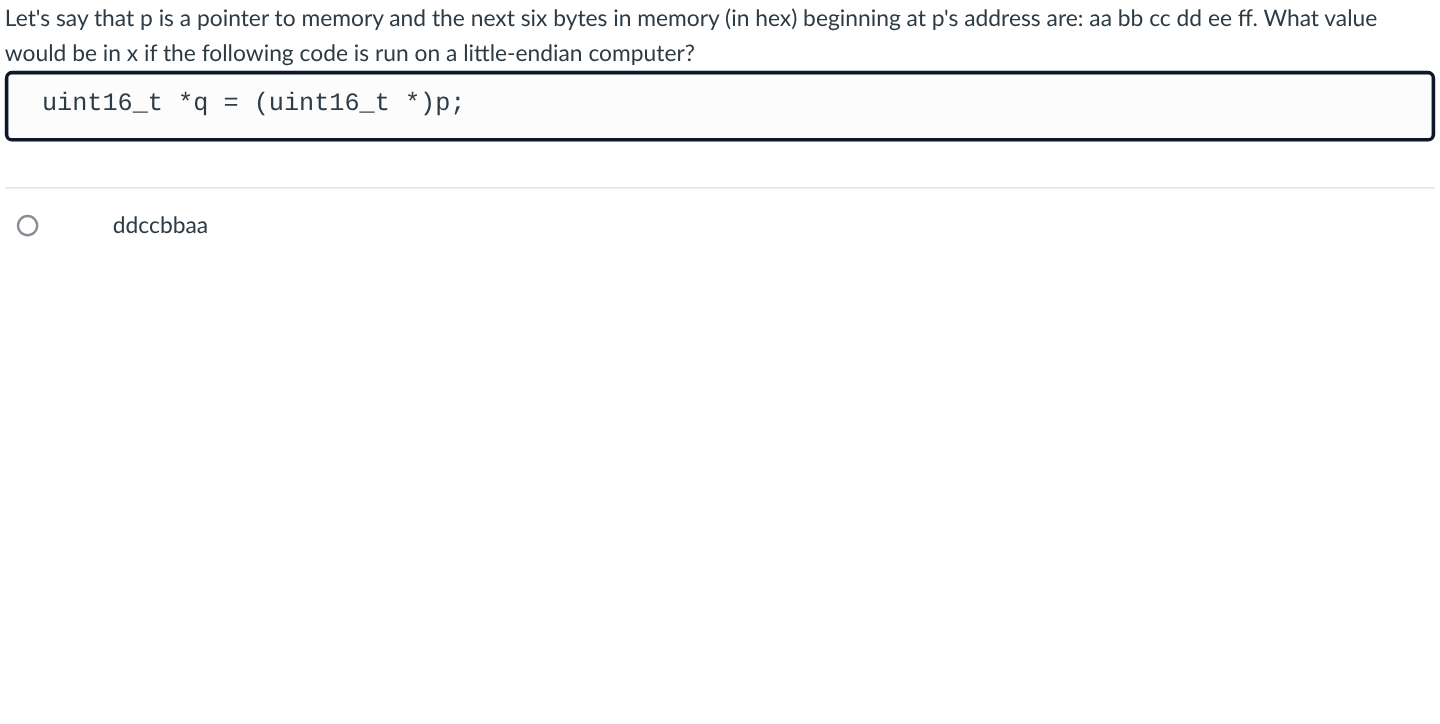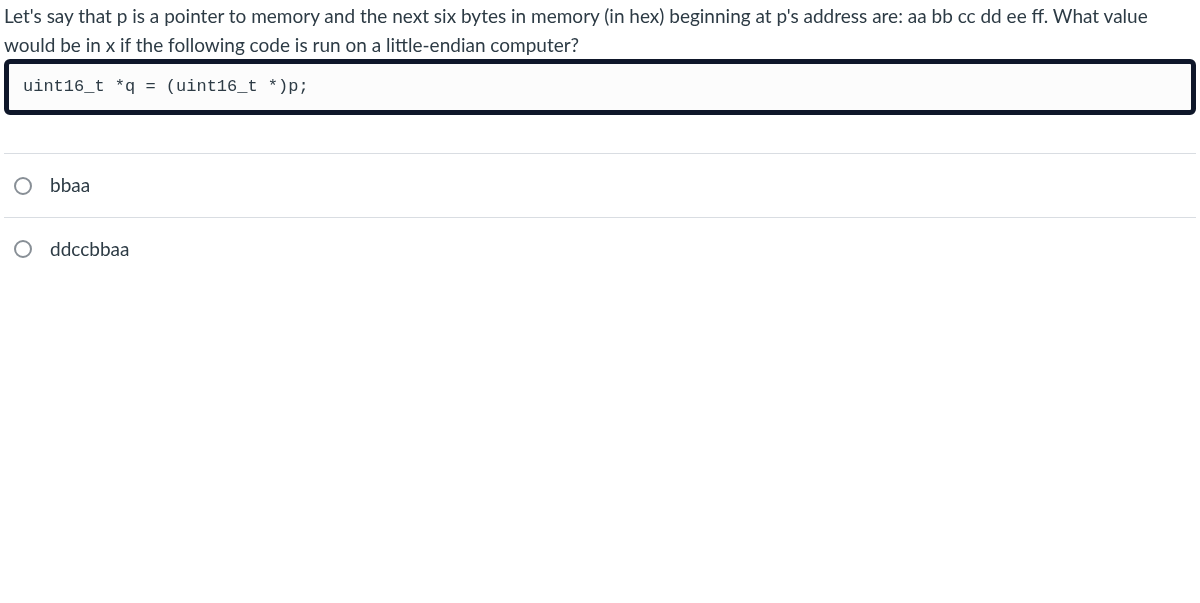--- a/index.html
+++ b/index.html
@@ -12,41 +12,42 @@
       font-size: 19px;
       color: #2d3b45;
       line-height: 1.5;
       padding: 2px 4px;
       background: #fff;
     }
     .question-text {
       color: #2d3b45;
     }
     .code-block {
-      border: 5px solid #0f172a;
+      border: 3px solid #0f172a;
       border-radius: 6px;
-      padding: 10px 14px;
+      padding: 10px 28px;
       font-family: 'Menlo', 'Consolas', 'Courier New', monospace;
-      font-size: 17px;
+      font-size: 21px;
       background: #fcfcfc;
       margin-bottom: 38px;
       line-height: 1.55;
       color: #2d3b45;
     }
     .options {
       border-top: 1px solid #d9dde2;
     }
     .option {
       display: flex;
       align-items: center;
       padding: 17px 6px 17px 10px;
       border-bottom: 1px solid #d9dde2;
     }
     .option:last-child {
       border-bottom: none;
+      gap: 44px;
     }
     .radio {
       width: 18px;
       height: 18px;
       border: 2px solid #888f96;
       border-radius: 50%;
       margin-right: 18px;
       flex-shrink: 0;
       background: #fff;
     }
@@ -60,19 +61,15 @@
 
 <div class="question-text">Let's say that p is a pointer to memory and the next six bytes in memory (in hex) beginning at p's address are: aa bb cc dd ee ff. What value would be in x if the following code is run on a little-endian computer?</div>
 
 <div class="code-block">
   <div>uint16_t *q = (uint16_t *)p;</div>
 </div>
 
 <div class="options">
   <div class="option">
     <span class="radio"></span>
-    <span class="option-label">bbaa</span>
-  </div>
-  <div class="option">
-    <span class="radio"></span>
     <span class="option-label">ddccbbaa</span>
   </div>
 </div>
 
 </body></html>

